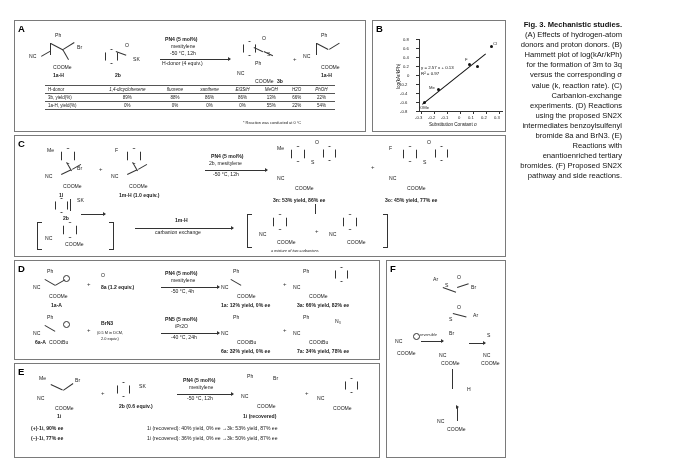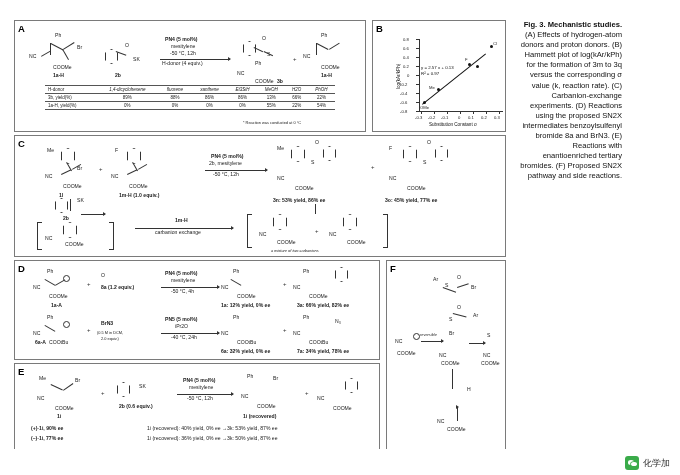--- a/index.html
+++ b/index.html
@@ -603,20 +603,14 @@
       <div class="arrow" style="left:70px; top:146px; width:0.8px; height:14px;"></div>
     </div>
 
   </div>
 
   <div class="caption">
     <b>Fig. 3. Mechanistic studies.</b>
     <span>(A) Effects of hydrogen-atom donors and proton donors. (B) Hammett plot of log(kAr/kPh) for the formation of 3m to 3q versus the corresponding σ value (k, reaction rate). (C) Carbanion-exchange experiments. (D) Reactions using the proposed SN2X intermediates benzoylsulfenyl bromide 8a and BrN3. (E) Reactions with enantioenriched tertiary bromides. (F) Proposed SN2X pathway and side reactions.</span>
   </div>
 
-  <div class="footer">
-    <div class="footer-right">
-      <div class="wechat-badge"></div>
-      <div class="footer-text">化学加</div>
-    </div>
-  </div>
 
 </div>
 
 </body></html>

